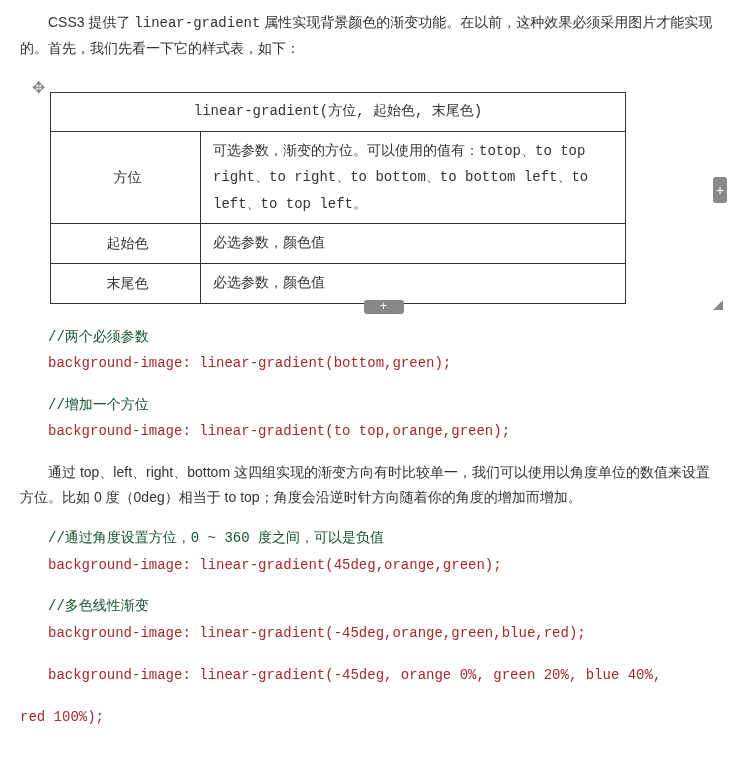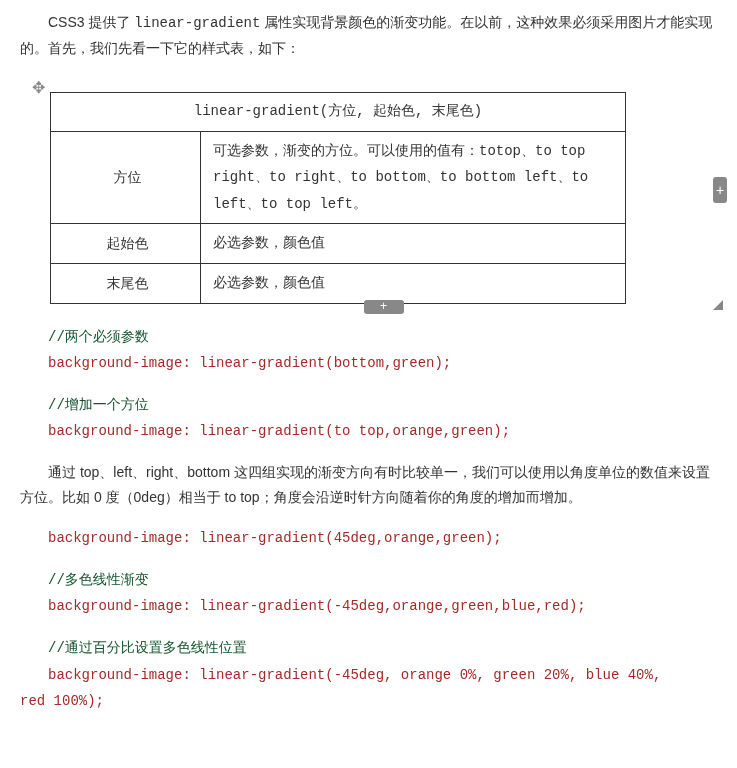--- a/index.html
+++ b/index.html
@@ -111,20 +111,21 @@
       color: #14532d;
       padding-left: 2em;
     }
     .code-line {
       color: #a52a2a;
       padding-left: 2em;
       word-break: break-all;
     }
     .code-wrap {
       color: #a52a2a;
+      margin-top: 16px;
     }
     .para {
       text-indent: 2em;
       margin: 15px 0;
     }
   </style>
 </head>
 <body>
 
 <p class="intro">
@@ -163,25 +164,25 @@
 </div>
 
 <div class="code-block">
   <div class="comment">//增加一个方位</div>
   <div class="code-line">background-image: linear-gradient(to top,orange,green);</div>
 </div>
 
 <p class="para">通过 top、left、right、bottom 这四组实现的渐变方向有时比较单一，我们可以使用以角度单位的数值来设置方位。比如 0 度（0deg）相当于 to top；角度会沿逆时针方向随着你的角度的增加而增加。</p>
 
 <div class="code-block">
+  <div class="comment">//通过角度设置方位，0 ~ 360 度之间，可以是负值</div>
   <div class="code-line">background-image: linear-gradient(45deg,orange,green);</div>
 </div>
 
 <div class="code-block">
   <div class="comment">//多色线性渐变</div>
   <div class="code-line">background-image: linear-gradient(-45deg,orange,green,blue,red);</div>
 </div>
 
 <div class="code-block">
-  <div class="comment">//通过百分比设置多色线性位置</div>
   <div class="code-line">background-image: linear-gradient(-45deg, orange 0%, green 20%, blue 40%,</div>
   <div class="code-wrap">red 100%);</div>
 </div>
 
 </body></html>

